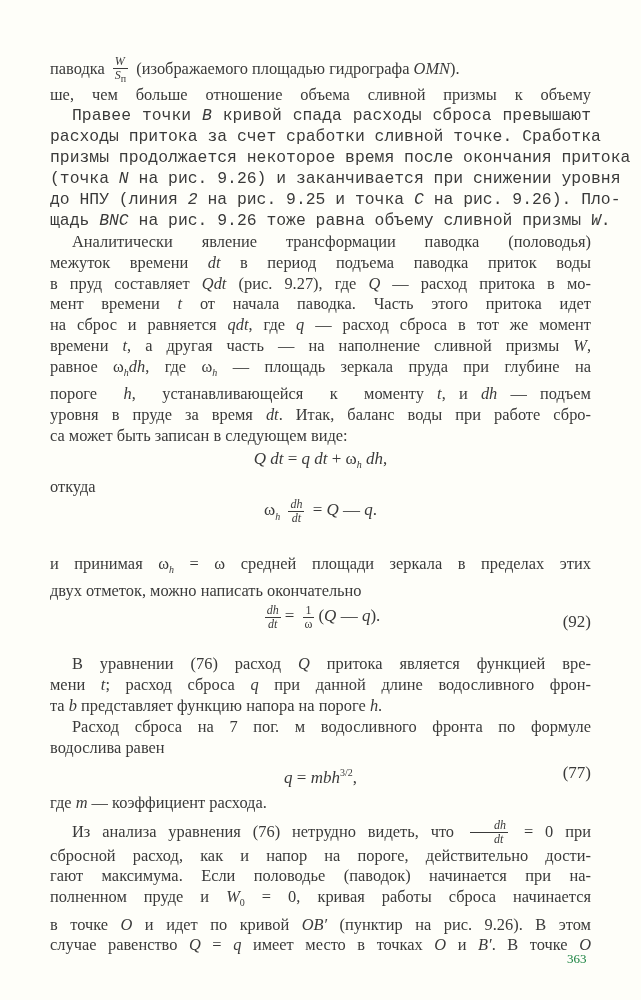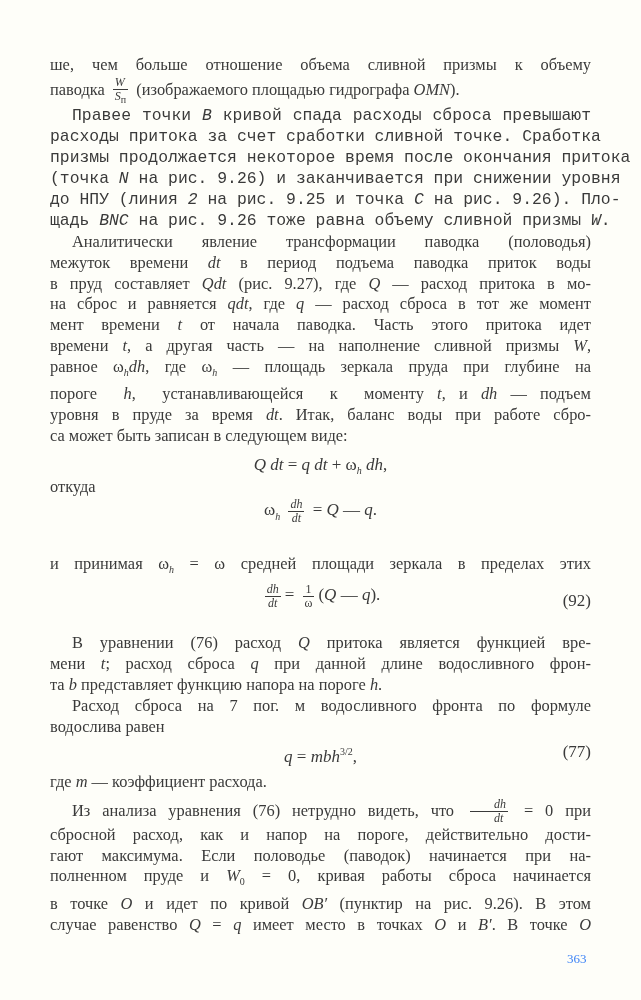--- a/index.html
+++ b/index.html
@@ -15,71 +15,72 @@
   .p.indent { text-indent: 22px; font-family: Liberation Mono, monospace; }
   .line { display: block; text-align: justify; text-align-last: justify; white-space: nowrap; overflow: visible; }
   .line.last { text-align-last: left; }
   i { font-style: italic; }
   .frac { display: inline-block; vertical-align: middle; text-align: center; font-size: 12px; line-height: 13px; margin: 0 4px; }
   .frac .num { display: block; border-bottom: 1px solid #3a3a3a; padding: 0 2px; }
   .frac .den { display: block; padding: 0 2px; }
   .eq { position: relative; height: 40px; font-size: 17px; text-align: center; }
   .eq .body { position: absolute; left: 0; right: 0; top: 8px; text-align: center; }
   .eq .num-label { position: absolute; right: 0; top: 8px; }
-  .pagenum { position: absolute; left: 567px; top: 951px; font-size: 13px; color: #3b82f6; }
+  .pagenum { position: absolute; left: 567px; top: 951px; font-size: 13px; color: #15803d; }
   sub, sup { font-size: 10px; }
 </style>
 </head>
 <body>
 
 <div class="page">
 
   <p class="p">
+    <span class="line last">паводка <span class="frac"><span class="num"><i>W</i></span><span class="den"><i>S</i><sub>п</sub></span></span> (изображаемого площадью гидрографа <i>OMN</i>).</span>
     <span class="line">ше, чем больше отношение объема сливной призмы к объему</span>
-    <span class="line last">паводка <span class="frac"><span class="num"><i>W</i></span><span class="den"><i>S</i><sub>п</sub></span></span> (изображаемого площадью гидрографа <i>OMN</i>).</span>
   </p>
 
   <p class="p indent">
     <span class="line" style="text-indent:22px">Правее точки <i>B</i> кривой спада расходы сброса превышают</span>
     <span class="line" style="text-indent:0">расходы притока за счет сработки сливной точке. Сработка</span>
     <span class="line" style="text-indent:0">призмы продолжается некоторое время после окончания притока</span>
     <span class="line" style="text-indent:0">(точка <i>N</i> на рис. 9.26) и заканчивается при снижении уровня</span>
     <span class="line" style="text-indent:0">до НПУ (линия <i>2</i> на рис. 9.25 и точка <i>C</i> на рис. 9.26). Пло-</span>
     <span class="line last" style="text-indent:0">щадь <i>BNC</i> на рис. 9.26 тоже равна объему сливной призмы <i>W</i>.</span>
   </p>
 
   <p class="p">
     <span class="line" style="text-indent:22px">Аналитически явление трансформации паводка (половодья)</span>
     <span class="line">межуток времени <i>dt</i> в период подъема паводка приток воды</span>
     <span class="line">в пруд составляет <i>Qdt</i> (рис. 9.27), где <i>Q</i> — расход притока в мо-</span>
+    <span class="line">мент времени <i>t</i> от начала паводка. Часть этого притока идет</span>
     <span class="line">на сброс и равняется <i>qdt</i>, где <i>q</i> — расход сброса в тот же момент</span>
-    <span class="line">мент времени <i>t</i> от начала паводка. Часть этого притока идет</span>
     <span class="line">времени <i>t</i>, а другая часть — на наполнение сливной призмы <i>W</i>,</span>
     <span class="line">равное ω<sub><i>h</i></sub><i>dh</i>, где ω<sub><i>h</i></sub> — площадь зеркала пруда при глубине на</span>
     <span class="line">пороге &nbsp;<i>h</i>, &nbsp;устанавливающейся &nbsp;к &nbsp;моменту <i>t</i>, и <i>dh</i> — подъем</span>
     <span class="line">уровня в пруде за время <i>dt</i>. Итак, баланс воды при работе сбро-</span>
     <span class="line last">са может быть записан в следующем виде:</span>
   </p>
 
   <div class="eq" style="height:30px">
-    <div class="body" style="top:8px"><i>Q dt</i> = <i>q dt</i> + ω<sub><i>h</i></sub> <i>dh</i>,</div>
+    <div class="body" style="top:2px"><i>Q dt</i> = <i>q dt</i> + ω<sub><i>h</i></sub> <i>dh</i>,</div>
   </div>
 
   <p class="p">
     <span class="line last">откуда</span>
   </p>
 
   <div class="eq" style="height:44px">
     <div class="body" style="top:0">ω<sub><i>h</i></sub> <span class="frac"><span class="num"><i>dh</i></span><span class="den"><i>dt</i></span></span> = <i>Q</i> — <i>q</i>.</div>
   </div>
 
   <div style="height:12px"></div>
 
   <p class="p">
     <span class="line">и принимая ω<sub><i>h</i></sub> = ω средней площади зеркала в пределах этих</span>
+    <span class="line last">двух отметок, можно написать окончательно</span>
   </p>
 
   <div class="eq" style="height:46px">
     <div class="body" style="top:2px"><span class="frac"><span class="num"><i>dh</i></span><span class="den"><i>dt</i></span></span>= <span class="frac"><span class="num">1</span><span class="den">ω</span></span>(<i>Q</i> — <i>q</i>).</div>
     <div class="num-label" style="top:10px">(92)</div>
   </div>
 
   <div style="height:6px"></div>
 
   <p class="p">

